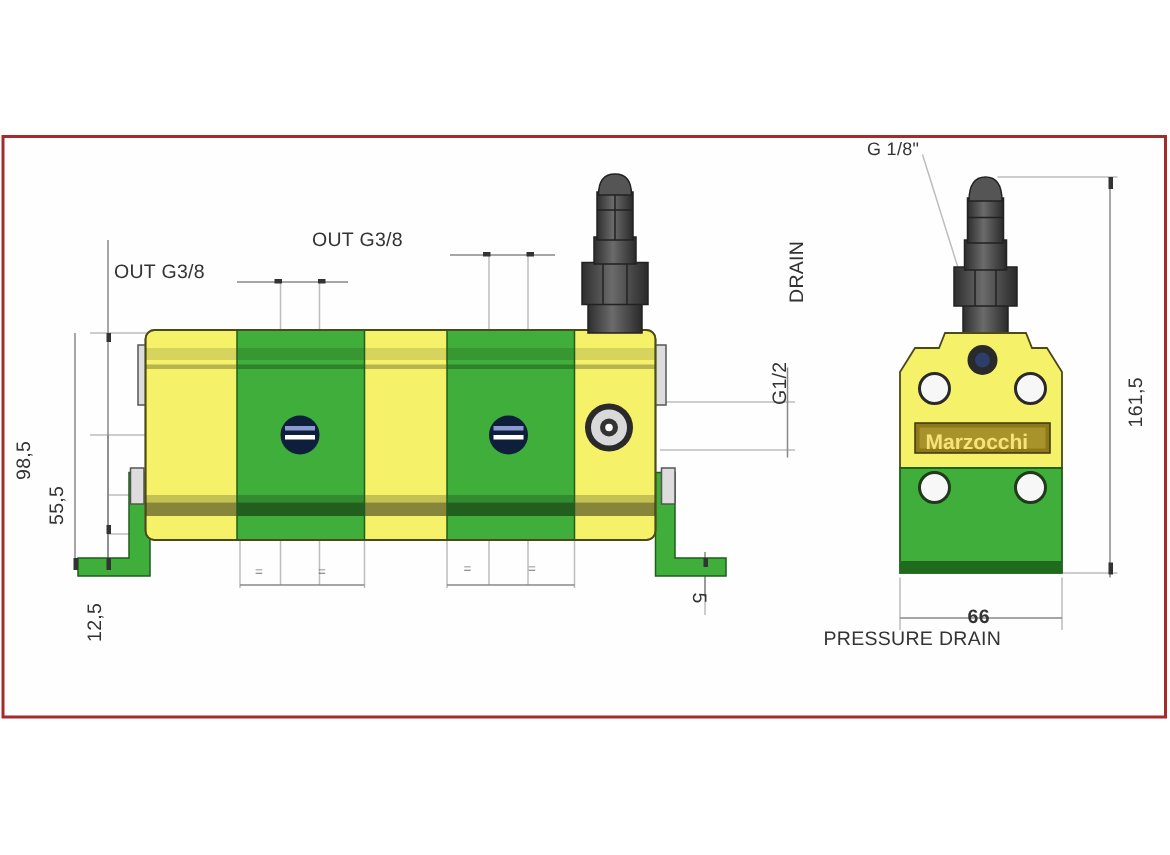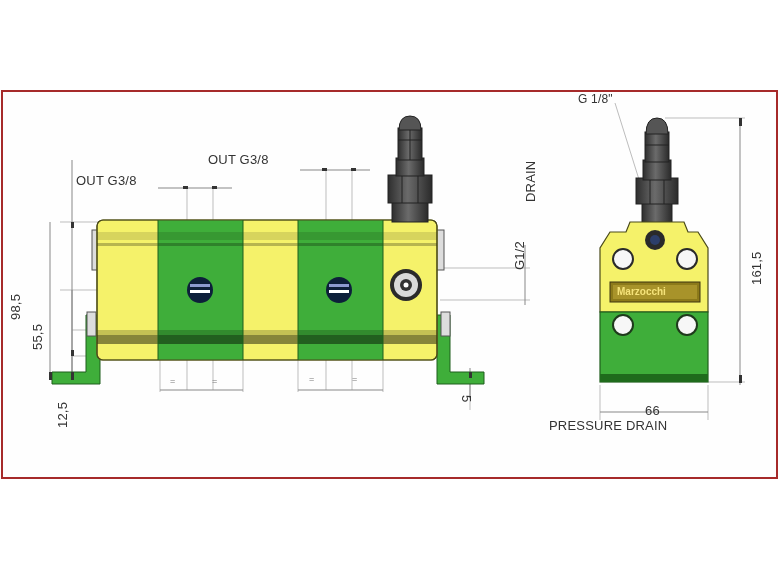--- a/index.html
+++ b/index.html
@@ -186,15 +186,15 @@
 <span class="lbl vert" style="left:55px; top:428px;">12,5</span>
 <span class="lbl vert-cw" style="left:474px; top:395px;">5</span>
 
 <span class="lbl" style="left:170px; top:376px; font-size:9px; color:#777;">=</span>
 <span class="lbl" style="left:212px; top:376px; font-size:9px; color:#777;">=</span>
 <span class="lbl" style="left:309px; top:374px; font-size:9px; color:#777;">=</span>
 <span class="lbl" style="left:352px; top:374px; font-size:9px; color:#777;">=</span>
 
 <span class="lbl" style="left:578px; top:92px; font-size:12px;">G 1/8"</span>
 <span class="lbl vert" style="left:749px; top:285px;">161,5</span>
-<span class="lbl" style="left:645px; top:403px;">66</span>
+<span class="lbl" style="left:645px; top:403px;font-weight:bold;">66</span>
 <span class="lbl" style="left:549px; top:418px;">PRESSURE DRAIN</span>
-<span class="lbl" style="left:617px; top:286px; font-size:10px; font-weight:bold; color:#f5e37a; letter-spacing:0;">Marzocchi</span>
+<span class="lbl" style="left:617px; top:286px; font-size:14px; font-weight:bold; color:#f5e37a; letter-spacing:0;">Marzocchi</span>
 
 </body></html>

